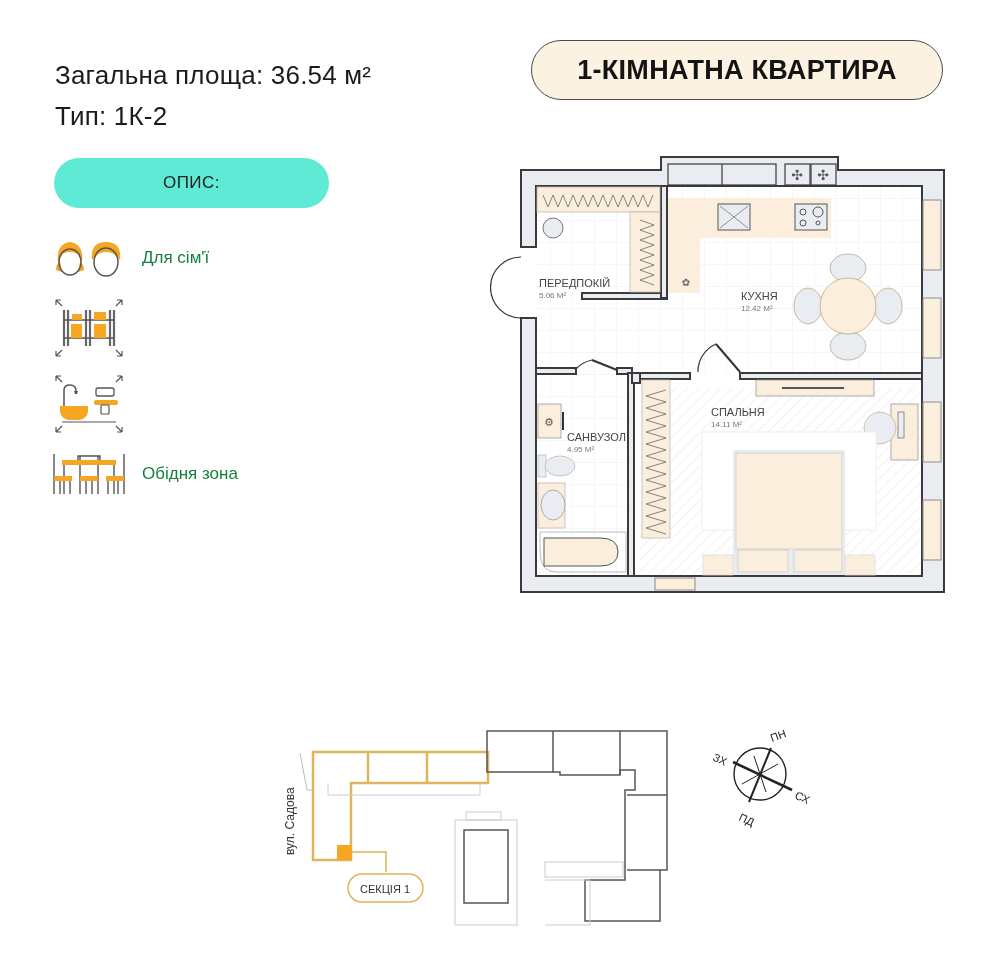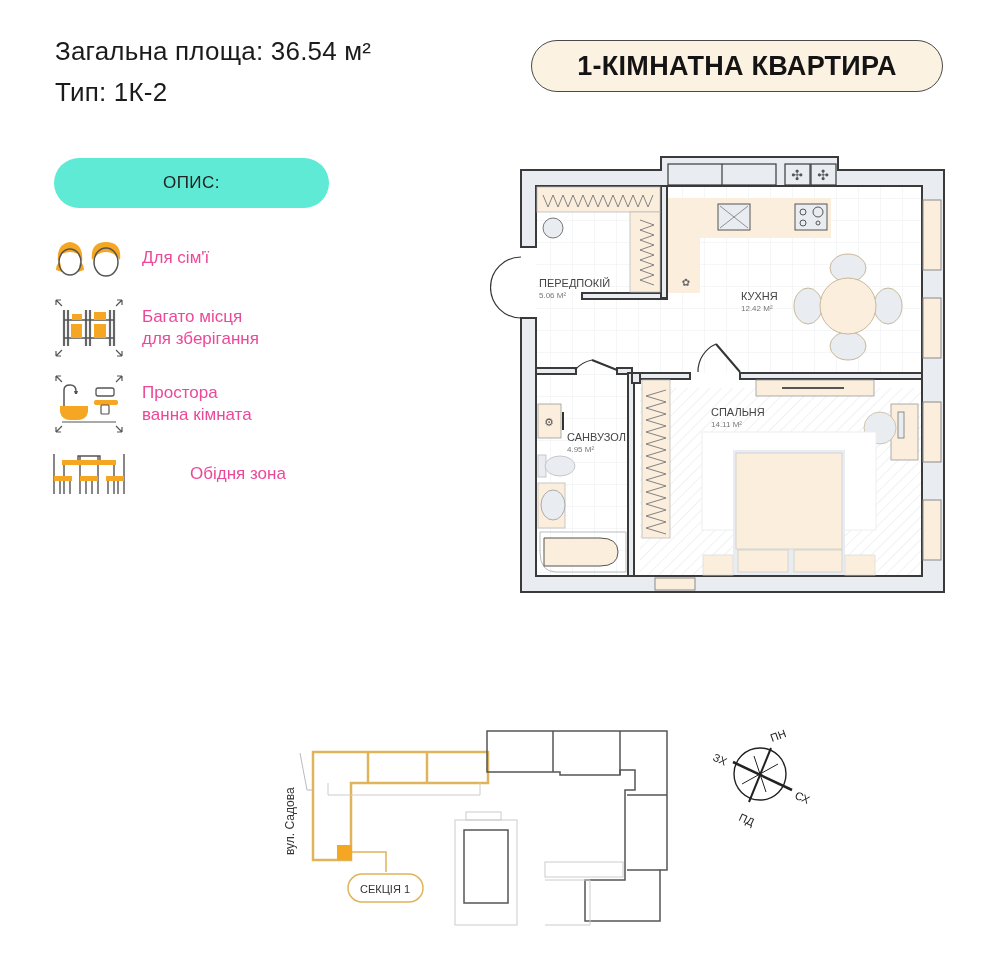--- a/index.html
+++ b/index.html
@@ -1,29 +1,29 @@
 <!DOCTYPE html>
 <html><head>
 <meta charset="utf-8">
 <style>
   html, body { margin:0; padding:0; background:#ffffff; }
   body { width:1000px; height:968px; position:relative; overflow:hidden;
          font-family:"Liberation Sans", "DejaVu Sans", sans-serif; color:#1a1a1a; }
   .abs { position:absolute; }
-  .summary-line { font-size:26px; line-height:36px; letter-spacing:0.2px; color:#1b1b1b; }
-  .type-pill { left:531px; top:40px; width:412px; height:52px; border:1.5px solid #4a4a4a;
+  .summary-line { font-size:26px; line-height:36px; letter-spacing:0.2px; color:#1b1b1b;margin-top:24px; }
+  .type-pill { left:531px; top:40px; width:412px; height:60px; border:1.5px solid #4a4a4a;
                border-radius:34px; background:#fcf2e2; box-sizing:border-box;
                display:flex; align-items:center; justify-content:center;
                font-weight:bold; font-size:27px; letter-spacing:0.3px; color:#141414; }
   .desc-pill { left:54px; top:158px; width:275px; height:50px; border-radius:26px;
                background:#5eead4; display:flex; align-items:center; justify-content:center;
                font-size:17px; letter-spacing:0.5px; color:#222; }
   .feature { left:52px; display:flex; align-items:center; }
   .feature .ico { width:74px; height:64px; flex:none; }
-  .feature .txt { margin-left:16px; font-size:17px; line-height:22px; color:#ec4899; }
+  .feature .txt { margin-left:16px; font-size:17px; line-height:22px; color:#15803d; }
   svg text { font-family:"Liberation Sans", "DejaVu Sans", sans-serif; }
 </style>
 </head>
 <body>
 
 <div class="abs summary-line" style="left:55px; top:33px;">
   <span>Загальна площа:</span>
   <span>36.54 м²</span>
 </div>
 <div class="abs summary-line" style="left:55px; top:74px;">
@@ -64,49 +64,41 @@
       <line x1="58" y1="14" x2="58" y2="50"></line>
         <line x1="62" y1="14" x2="62" y2="50"></line>
     </g>
     <line x1="12" y1="24" x2="62" y2="24" stroke="#555" stroke-width="1.5"></line>
     <line x1="12" y1="42" x2="62" y2="42" stroke="#555" stroke-width="1.5"></line>
     <rect x="20" y="18" width="10" height="6" fill="#f5a623"></rect>
     <rect x="19" y="28" width="11" height="14" fill="#f5a623"></rect>
     <rect x="42" y="16" width="12" height="8" fill="#f5a623"></rect>
     <rect x="42" y="28" width="12" height="14" fill="#f5a623"></rect>
   </svg>
-  <div class="txt">
-    <div>Багато місця</div>
-    <div>для зберігання</div>
-  </div>
 </div>
 
 <div class="abs feature" style="top:372px;">
   <svg class="ico" viewBox="0 0 74 64">
     <g stroke="#555" stroke-width="1.2" fill="none">
       <path d="M4 4 l6 6 M4 4 v5 M4 4 h5"></path>
         <path d="M70 4 l-6 6 M70 4 v5 M70 4 h-5"></path>
       <path d="M4 60 l6 -6 M4 60 v-5 M4 60 h5"></path>
         <path d="M70 60 l-6 -6 M70 60 v-5 M70 60 h-5"></path>
     </g>
     <path d="M12 36 v-18 q0 -5 6 -5 q6 0 6 6" stroke="#555" stroke-width="1.5" fill="none"></path>
     <path d="M22 19 h4 l-1 3 h-2 z" fill="#555"></path>
     <path d="M8 34 h28 v6 q-2 8 -10 8 h-8 q-8 0 -10 -8 z" fill="#f5a623"></path>
     <rect x="44" y="16" width="18" height="8" rx="2" fill="none" stroke="#555" stroke-width="1.3"></rect>
     <rect x="42" y="28" width="24" height="5" rx="2" fill="#f5a623"></rect>
     <rect x="49" y="33" width="8" height="9" rx="1" fill="none" stroke="#555" stroke-width="1.2"></rect>
     <line x1="10" y1="50" x2="64" y2="50" stroke="#555" stroke-width="1.2"></line>
   </svg>
-  <div class="txt">
-    <div>Простора</div>
-    <div>ванна кімната</div>
-  </div>
-</div>
-
-<div class="abs feature" style="top:442px;gap:48px;">
+</div>
+
+<div class="abs feature" style="top:442px;">
   <svg class="ico" viewBox="0 0 74 64">
     <g stroke="#555" stroke-width="1.4">
       <line x1="2" y1="12" x2="2" y2="52"></line>
         <line x1="72" y1="12" x2="72" y2="52"></line>
       <line x1="28" y1="14" x2="28" y2="52"></line>
         <line x1="46" y1="14" x2="46" y2="52"></line>
       <line x1="12" y1="22" x2="12" y2="52"></line>
         <line x1="62" y1="22" x2="62" y2="52"></line>
       <path d="M26 18 v-4 h22 v4" fill="none"></path>
       <line x1="8" y1="38" x2="8" y2="52"></line>

